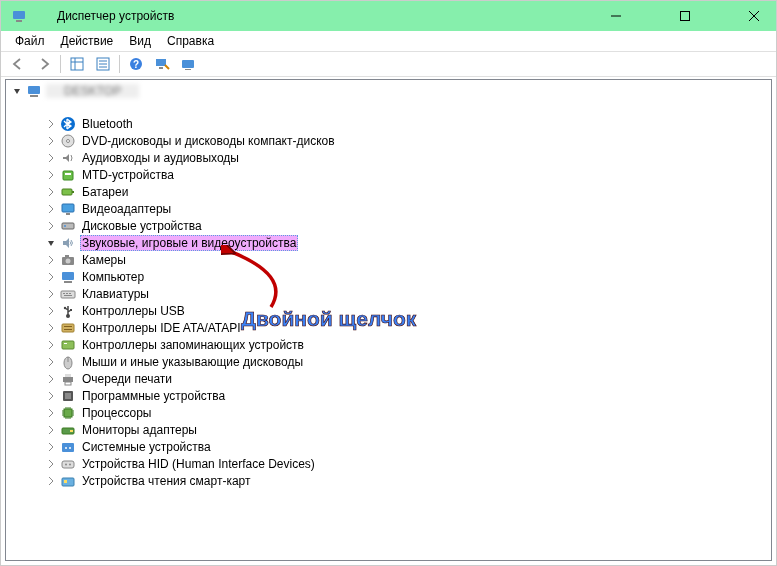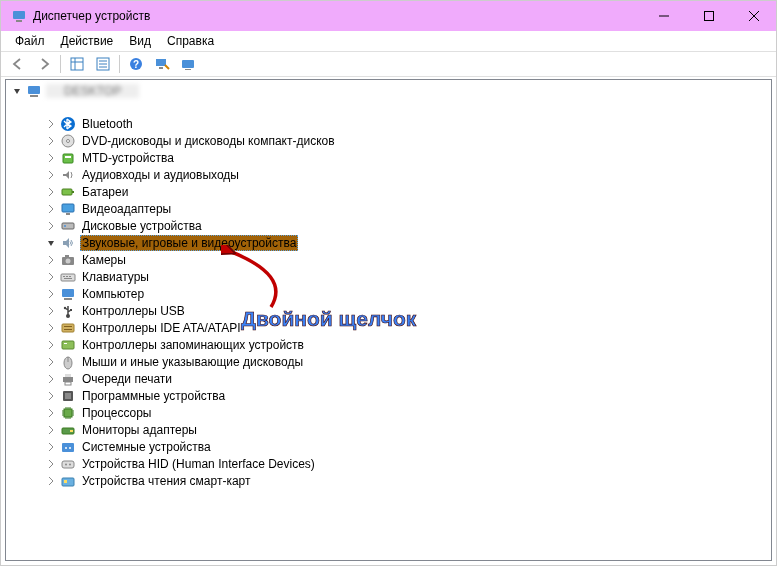--- a/index.html
+++ b/index.html
@@ -13,21 +13,22 @@
     border: 1px solid #ccc;
     overflow: hidden;
     position: relative;
   }
   
   .titlebar {
     height: 30px;
     display: flex;
     align-items: center;
     padding: 0 0 0 10px;
-    background: #f0abfc;
+    background: #86efac;
+    gap: 24px;
   }
   .titlebar-icon {
     width: 16px; height: 16px;
     margin-right: 6px;
   }
   .titlebar-text { flex: 1; }
   .win-ctrl {
     width: 45px; height: 30px;
     display: flex; align-items: center; justify-content: center;
     color: #333;
@@ -86,21 +87,21 @@
     color: #777; font-size: 10px;
     margin-right: 2px;
   }
   .expander.empty { visibility: hidden; }
   .node-icon {
     width: 16px; height: 16px; margin: 0 4px 0 0;
     display: inline-flex; align-items: center; justify-content: center;
   }
   .label { padding: 0 2px; }
   .row.selcat .label {
-    background: #a16207;
+    background: #f0abfc;
     border: 1px dotted #5aa0e0;
     padding: 0 1px;
     text-align: center;
   }
   .row.seldev .label {
     border: 1px dotted #888;
     padding: 0 1px;
   }
   .root-label { filter: blur(2px); color: #7a7a7a; background: #eee; padding: 0 18px; }
   
@@ -391,50 +392,50 @@
           </li>
           <li>
             <div class="row indent2">
     <span class="expander">
                 <svg width="10" height="10">
                   <path d="M3 1 L7 5 L3 9" fill="none" stroke="#888" stroke-width="1"></path>
                 </svg>
               </span>
     <span class="node-icon">
                 <svg width="16" height="16">
+                  <use href="#i-audio-jack"></use>
+                </svg>
+              </span>
+    <span class="label">Аудиовходы и аудиовыходы</span>
+  </div>
+          </li>
+          <li>
+            <div class="row indent2">
+    <span class="expander">
+                <svg width="10" height="10">
+                  <path d="M3 1 L7 5 L3 9" fill="none" stroke="#888" stroke-width="1"></path>
+                </svg>
+              </span>
+    <span class="node-icon">
+                <svg width="16" height="16">
                   <use href="#i-mtd"></use>
                 </svg>
               </span>
     <span class="label">MTD-устройства</span>
   </div>
           </li>
           <li>
             <div class="row indent2">
     <span class="expander">
                 <svg width="10" height="10">
                   <path d="M3 1 L7 5 L3 9" fill="none" stroke="#888" stroke-width="1"></path>
                 </svg>
               </span>
     <span class="node-icon">
                 <svg width="16" height="16">
-                  <use href="#i-audio-jack"></use>
-                </svg>
-              </span>
-    <span class="label">Аудиовходы и аудиовыходы</span>
-  </div>
-          </li>
-          <li>
-            <div class="row indent2">
-    <span class="expander">
-                <svg width="10" height="10">
-                  <path d="M3 1 L7 5 L3 9" fill="none" stroke="#888" stroke-width="1"></path>
-                </svg>
-              </span>
-    <span class="node-icon">
-                <svg width="16" height="16">
                   <use href="#i-battery"></use>
                 </svg>
               </span>
     <span class="label">Батареи</span>
   </div>
           </li>
           <li>
             <div class="row indent2">
     <span class="expander">
                 <svg width="10" height="10">
@@ -496,39 +497,39 @@
           </li>
           <li>
             <div class="row indent2">
     <span class="expander">
                 <svg width="10" height="10">
                   <path d="M3 1 L7 5 L3 9" fill="none" stroke="#888" stroke-width="1"></path>
                 </svg>
               </span>
     <span class="node-icon">
                 <svg width="16" height="16">
+                  <use href="#i-computer"></use>
+                </svg>
+              </span>
+    <span class="label">Компьютер</span>
+  </div>
+          </li>
+          <li>
+            <div class="row indent2">
+    <span class="expander">
+                <svg width="10" height="10">
+                  <path d="M3 1 L7 5 L3 9" fill="none" stroke="#888" stroke-width="1"></path>
+                </svg>
+              </span>
+    <span class="node-icon">
+                <svg width="16" height="16">
                   <use href="#i-keyboard"></use>
                 </svg>
               </span>
     <span class="label">Клавиатуры</span>
-  </div>
-          </li>
-          <li>
-            <div class="row indent2">
-    <span class="expander">
-                <svg width="10" height="10">
-                  <path d="M3 1 L7 5 L3 9" fill="none" stroke="#888" stroke-width="1"></path>
-                </svg>
-              </span>
-    <span class="node-icon">
-                <svg width="16" height="16">
-                  <use href="#i-computer"></use>
-                </svg>
-              </span>
-    <span class="label">Компьютер</span>
   </div>
           </li>
           <li>
             <div class="row indent2">
     <span class="expander">
                 <svg width="10" height="10">
                   <path d="M3 1 L7 5 L3 9" fill="none" stroke="#888" stroke-width="1"></path>
                 </svg>
               </span>
     <span class="node-icon">

